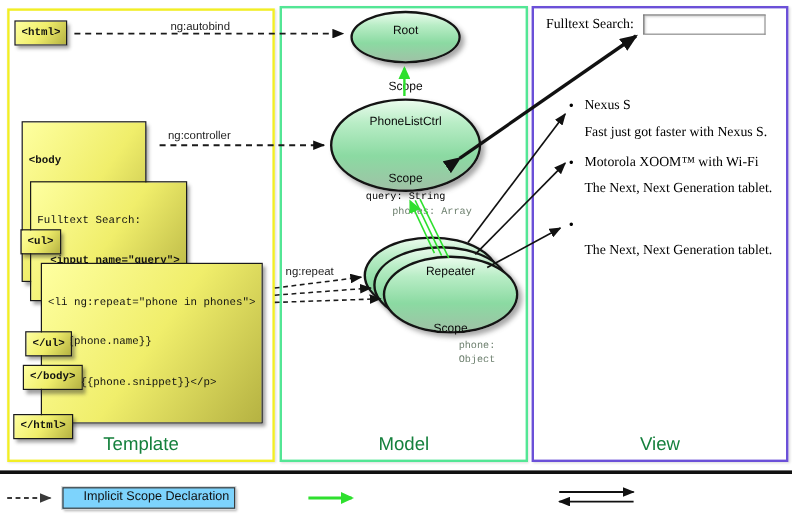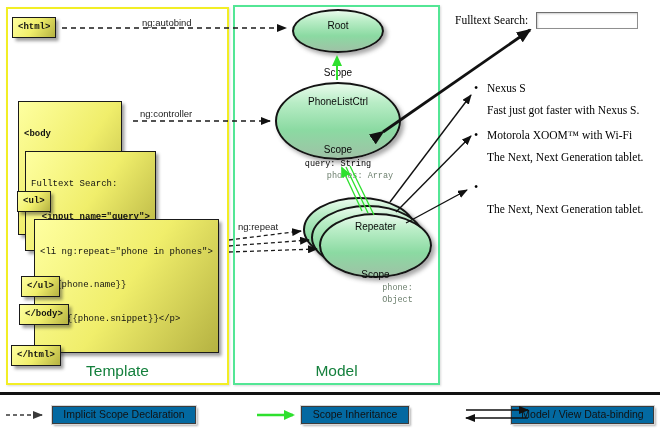--- a/index.html
+++ b/index.html
@@ -26,34 +26,37 @@
   .edge-label{position:absolute;font-family:Liberation Sans, sans-serif;font-size:9.5px;
               color:#222;white-space:pre;}
   #arrows{position:absolute;left:0;top:0;pointer-events:none;z-index:5;}
   .view-text{position:absolute;font-family:"Liberation Serif",serif;font-size:11.5px;color:#000;
              white-space:pre;}
   .bullet{position:absolute;font-family:"Liberation Serif",serif;font-size:12px;color:#000;}
   #search-input{position:absolute;left:536px;top:12px;width:96px;height:13px;
                 border:1px solid #8f8f8f;border-top-color:#6f6f6f;border-left-color:#6f6f6f;
                 box-shadow:inset 1px 1px 2px rgba(0,0,0,0.2);background:#fff;font-size:10px;}
   #divider{position:absolute;left:0;top:392px;width:660px;height:3px;background:#111;}
-  .legend-box{position:absolute;top:406px;height:14px;background:#0369a1;border:1px solid #3c3c3c;
+  .legend-box{position:absolute;top:406px;height:14px;background:#7dd3fc;border:1px solid #3c3c3c;
               box-shadow:0 0 0 1px #d8d8d8, 1.5px 1.5px 2px rgba(0,0,0,0.3);
-              font-size:10.5px;color:#111;text-align:center;padding:1px 4px;line-height:13px;}
+              font-size:10.5px;color:#111;text-align:right;padding:1px 4px;line-height:13px;}
 </style>
 </head>
 <body>
 
 <div id="stage">
 
   <div class="col" style="left:6px;top:7px;width:219px;height:374px;border:2px solid #f2ee25;">
     <div class="col-label">Template</div>
   </div>
   <div class="col" style="left:233px;top:5px;width:203px;height:376px;border:2px solid #53e695;">
     <div class="col-label">Model</div>
+  </div>
+  <div class="col" style="left:443px;top:5px;width:210px;height:376px;border:2px solid #6b50d8;">
+    <div class="col-label">View</div>
   </div>
 
   <div class="code-box bold" style="left:12px;top:17px;">&lt;html&gt;</div>
 
   <div class="code-box bold" style="left:18px;top:101px;">
     <div class="code-line">&lt;body</div>
     <div class="code-line"> ng:controller=</div>
     <div class="code-line"> "PhoneListCtrl"&gt;</div>
   </div>
 
@@ -109,22 +112,20 @@
 
   <span class="bullet" style="left:474px;top:128px;">•</span>
   <div class="view-text" style="left:487px;top:129px;">Motorola XOOM™ with Wi-Fi</div>
   <div class="view-text" style="left:487px;top:151px;">The Next, Next Generation tablet.</div>
 
   <span class="bullet" style="left:474px;top:180px;">•</span>
   <div class="view-text" style="left:487px;top:203px;">The Next, Next Generation tablet.</div>
 
   <div id="divider"></div>
   <div class="legend-box" style="left:52px;width:134px;">Implicit Scope Declaration</div>
-  <div class="legend-box" style="left:301px;width:98px;">Scope Inheritance</div>
-  <div class="legend-box" style="left:511px;width:133px;">Model / View Data-binding</div>
 
   <svg id="arrows" width="660" height="435" viewBox="0 0 660 435">
     <defs>
       <marker id="mB" markerUnits="userSpaceOnUse" markerWidth="10" markerHeight="8" refX="9" refY="4" orient="auto">
         <path d="M0,0 L10,4 L0,8 z" fill="#111"></path>
       </marker>
       <marker id="mBig" markerUnits="userSpaceOnUse" markerWidth="15" markerHeight="12" refX="13" refY="6" orient="auto">
         <path d="M0,0 L15,6 L0,12 z" fill="#111"></path>
       </marker>
       <marker id="mG" markerUnits="userSpaceOnUse" markerWidth="11" markerHeight="10" refX="9" refY="5" orient="auto">

